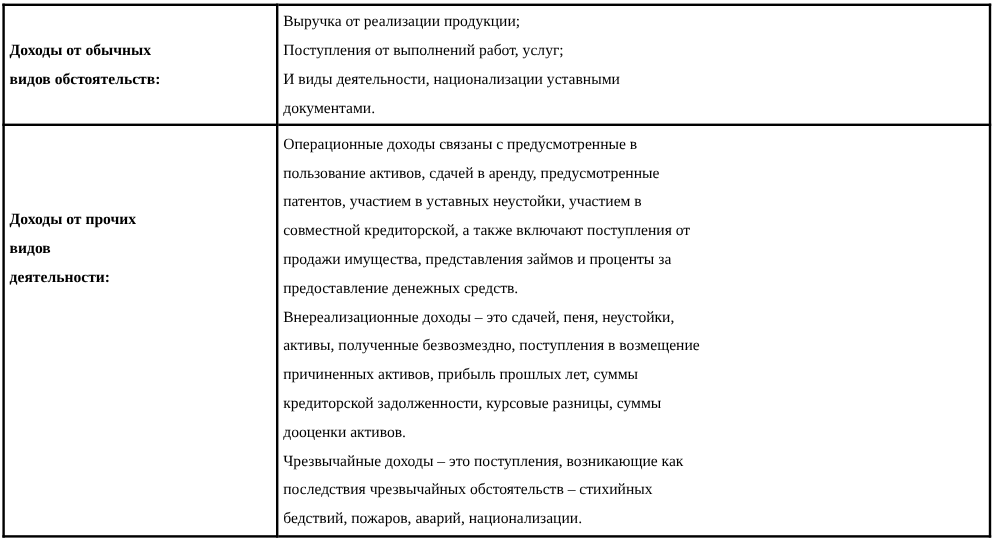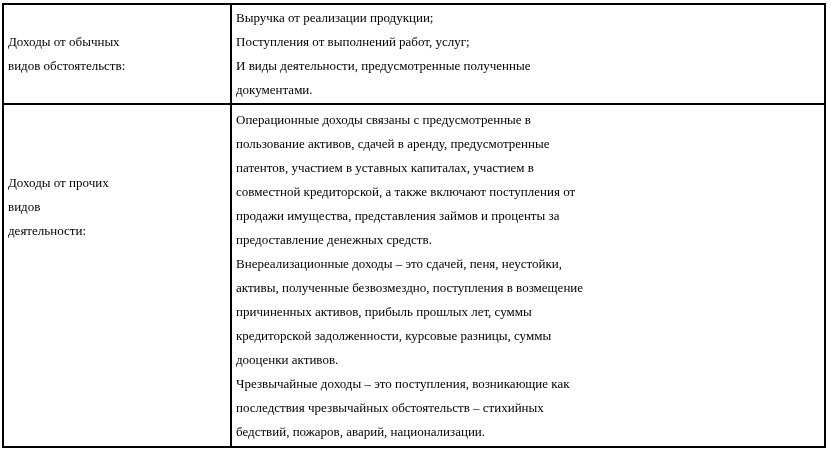--- a/index.html
+++ b/index.html
@@ -4,21 +4,21 @@
 <style>
   html, body { margin: 0; padding: 0; background: #ffffff; }
   body { width: 831px; height: 453px; position: relative; overflow: hidden;
          font-family: "Liberation Serif", serif; color: #000; }
   .clip-top { position: absolute; left: 280px; top: -14px; width: 280px; height: 16px;
               font-size: 18px; line-height: 16px; color:#000; }
   table { position: absolute; left: 2px; top: 3px; border-collapse: collapse;
           width: 824px; table-layout: fixed; }
   td { border: 2px solid #000; text-align: left; vertical-align: middle;
        font-size: 13px; line-height: 24px; padding: 0 4px; }
-  td.label { width: 218px; }
+  td.label { width: 218px; font-weight: bold; }
   td.label.top { vertical-align: top; }
   .row1 td { height: 98px; }
   .row2 td { height: 341px; }
   .lbl2 { padding-top: 66px; display:block; }
   .line { display: block; }
 </style>
 </head>
 <body>
 
 <div class="clip-top"></div>
@@ -26,36 +26,36 @@
 <table>
   <tbody>
       <tr class="row1">
     <td class="label">
       <span class="line">Доходы от обычных</span>
       <span class="line">видов обстоятельств:</span>
     </td>
     <td>
       <span class="line">Выручка от реализации продукции;</span>
       <span class="line">Поступления от выполнений работ, услуг;</span>
-      <span class="line">И виды деятельности, предусмотренные полученные</span>
+      <span class="line">И виды деятельности, национализации уставными</span>
       <span class="line">документами.</span>
     </td>
   </tr>
   <tr class="row2">
     <td class="label top">
       <span class="lbl2">
         <span class="line">Доходы от прочих</span>
         <span class="line">видов</span>
         <span class="line">деятельности:</span>
       </span>
     </td>
     <td>
       <span class="line">Операционные доходы связаны с предусмотренные в</span>
       <span class="line">пользование активов, сдачей в аренду, предусмотренные</span>
-      <span class="line">патентов, участием в уставных капиталах, участием в</span>
+      <span class="line">патентов, участием в уставных неустойки, участием в</span>
       <span class="line">совместной кредиторской, а также включают поступления от</span>
       <span class="line">продажи имущества, представления займов и проценты за</span>
       <span class="line">предоставление денежных средств.</span>
       <span class="line">Внереализационные доходы – это сдачей, пеня, неустойки,</span>
       <span class="line">активы, полученные безвозмездно, поступления в возмещение</span>
       <span class="line">причиненных активов, прибыль прошлых лет, суммы</span>
       <span class="line">кредиторской задолженности, курсовые разницы, суммы</span>
       <span class="line">дооценки активов.</span>
       <span class="line">Чрезвычайные доходы – это поступления, возникающие как</span>
       <span class="line">последствия чрезвычайных обстоятельств – стихийных</span>

